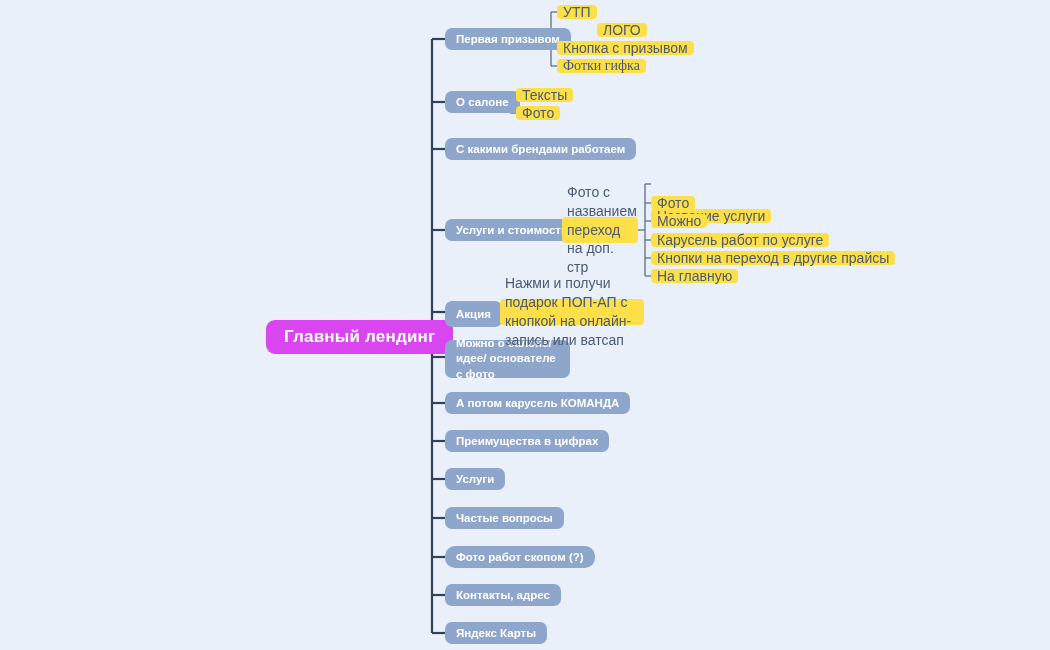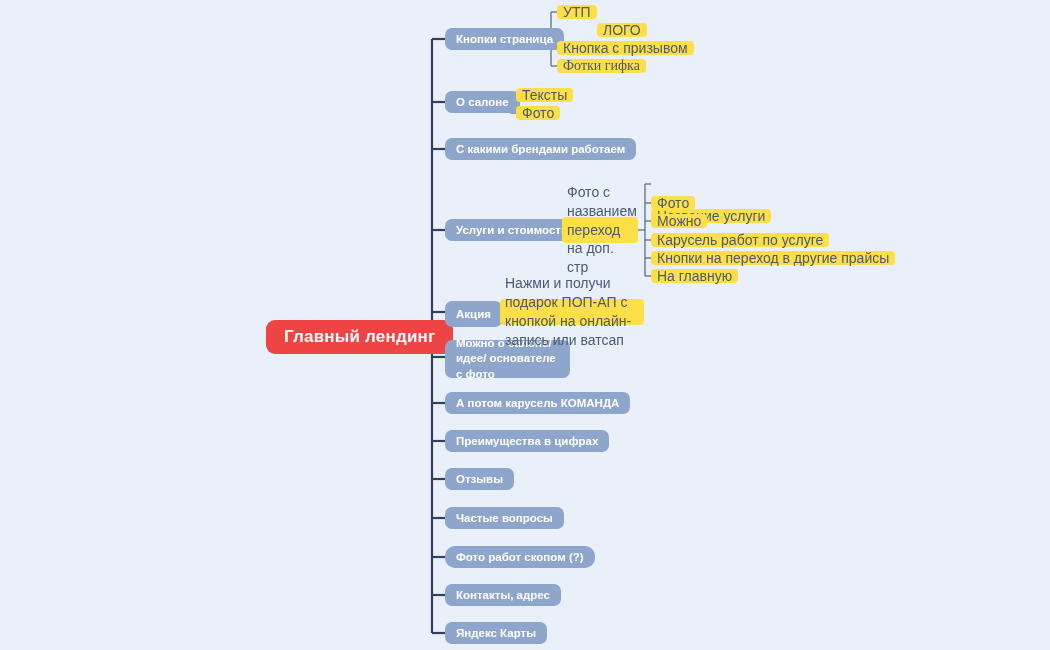--- a/index.html
+++ b/index.html
@@ -15,21 +15,21 @@
 
   
   .node{
     position:absolute;
     box-sizing:border-box;
     display:flex;align-items:center;
     border-radius:7px;
     white-space:nowrap;
   }
   .root{
-    background:#ef4444;
+    background:#d946ef;
     color:#ffffff;
     font-weight:bold;
     font-size:17px;
     padding:16px 18px;
     border-radius:9px;
     letter-spacing:.2px;
   }
   .l1{
     background:#8fa6cc;
     color:#ffffff;
@@ -111,21 +111,21 @@
     <path d="M645,276 L651,276" stroke="#5b6d88" stroke-width="1.3" fill="none"></path>
 
     <path d="M492,312 L500,312" stroke="#5b6d88" stroke-width="1.3" fill="none"></path>
   </svg>
 
   <div class="node root" style="left:266px;top:320px;height:34px;">
     <span>Главный лендинг</span>
   </div>
 
   <div class="node l1" style="left:445px;top:28px;height:22px;">
-    <span>Кнопки страница</span>
+    <span>Первая призывом</span>
   </div>
 
   <div class="node l1" style="left:445px;top:91px;height:22px;">
     <span>О салоне</span>
   </div>
 
   <div class="node l1" style="left:445px;top:138px;height:22px;">
     <span>С какими брендами работаем</span>
   </div>
 
@@ -143,21 +143,21 @@
 
   <div class="node l1" style="left:445px;top:392px;height:22px;">
     <span>А потом карусель КОМАНДА</span>
   </div>
 
   <div class="node l1" style="left:445px;top:430px;height:22px;">
     <span>Преимущества в цифрах</span>
   </div>
 
   <div class="node l1" style="left:445px;top:468px;height:22px;">
-    <span>Отзывы</span>
+    <span>Услуги</span>
   </div>
 
   <div class="node l1" style="left:445px;top:507px;height:22px;">
     <span>Частые вопросы</span>
   </div>
 
   <div class="node l1" style="left:445px;top:546px;height:22px;border-radius:10px;">
     <span>Фото работ скопом (?)</span>
   </div>
 

